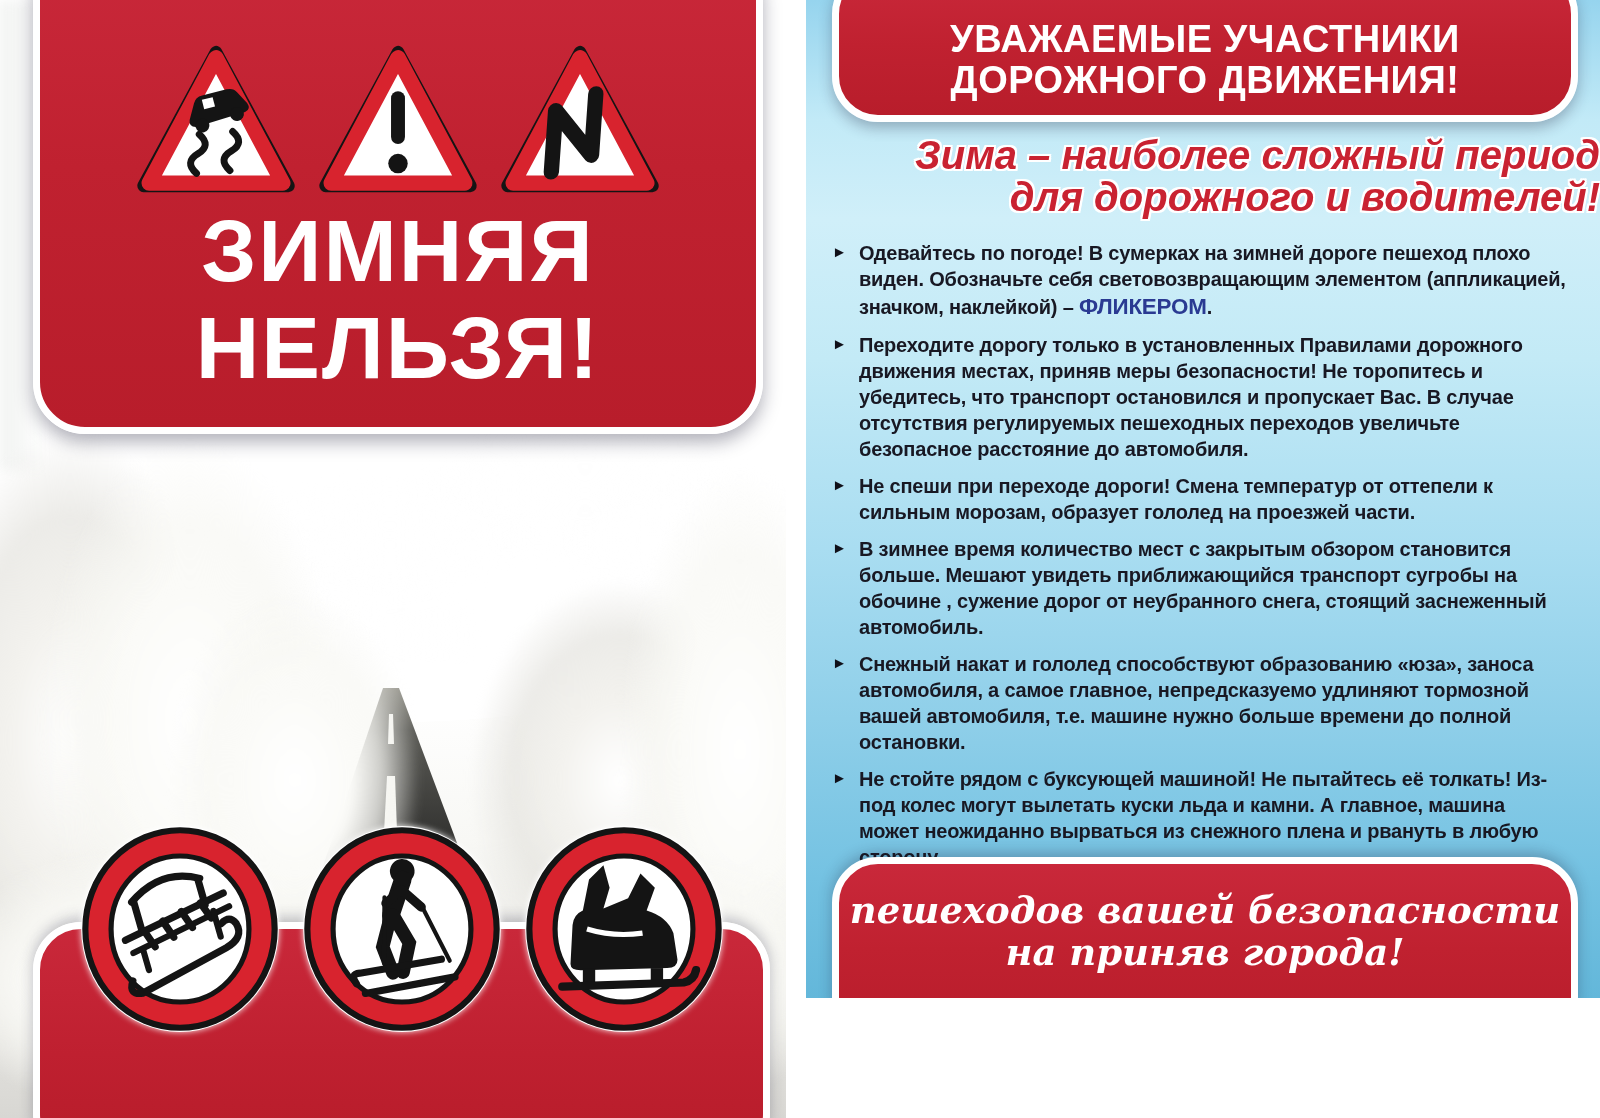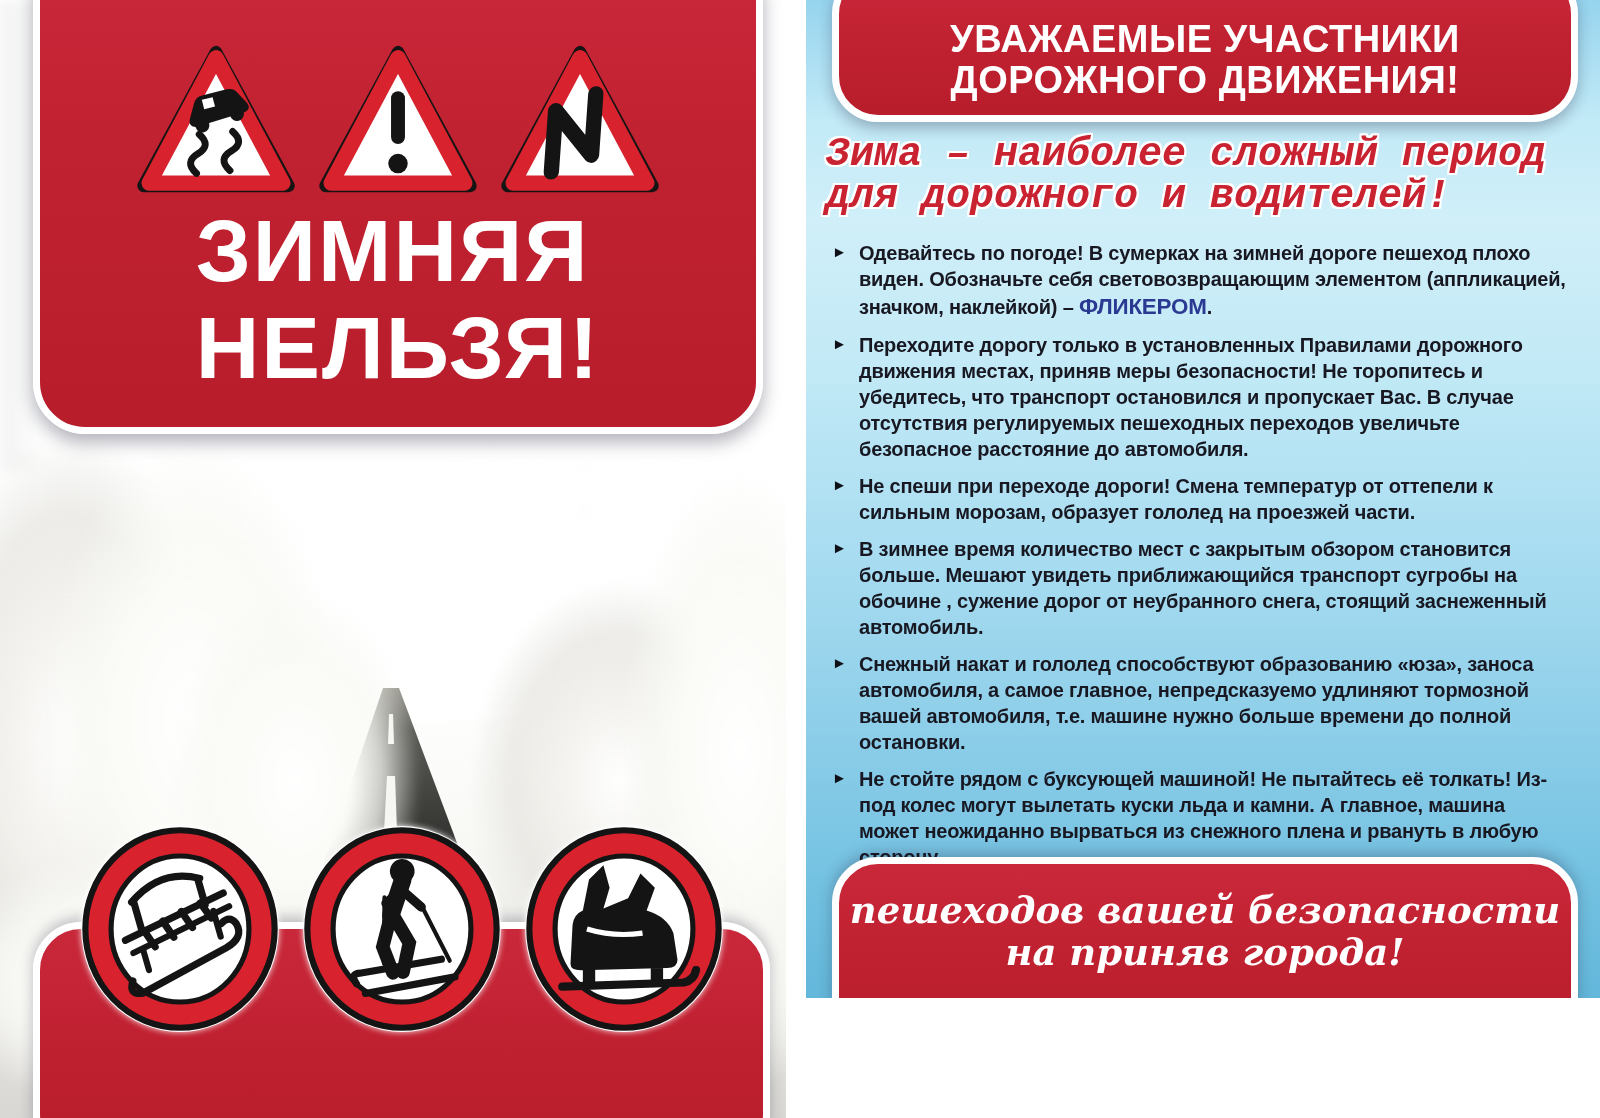--- a/index.html
+++ b/index.html
@@ -28,21 +28,21 @@
   
   .lh-box {
     position:absolute; left:33px; top:-54px; width:730px; height:488px;
     border:7px solid #ffffff; border-radius:52px;
     background:linear-gradient(180deg,#c9283a 0%,#c02130 45%,#b81d2b 100%);
     box-shadow:0 8px 18px rgba(30,30,55,.35);
     display:flex; flex-direction:column; align-items:center;
   }
   .signs-row { display:flex; gap:14px; margin-top:88px; }
   .lh-title { color:#ffffff; font-weight:bold; font-size:88px; line-height:1.1;
-    letter-spacing:2px; text-align:left; margin-top:6px; }
+    letter-spacing:2px; text-align:center; margin-top:6px; }
 
   
   .lf-box {
     position:absolute; left:33px; bottom:-44px; width:737px; height:240px;
     border:7px solid #ffffff; border-radius:48px;
     background:linear-gradient(180deg,#c9283a 0%,#bf2030 55%,#b71c2a 100%);
     box-shadow:0 -4px 14px rgba(30,30,55,.28);
   }
   .badges-row { position:absolute; left:33px; top:822px; width:737px;
     display:flex; justify-content:center; gap:16px; }
@@ -57,22 +57,22 @@
     position:absolute; left:26px; top:-32px; width:746px; height:154px;
     border:7px solid #ffffff; border-radius:46px;
     background:linear-gradient(180deg,#c9283a 0%,#c02130 50%,#b81d2b 100%);
     box-shadow:0 6px 14px rgba(30,30,55,.3);
     display:flex; flex-direction:column; align-items:center; justify-content:flex-end;
     padding-bottom:14px;
   }
   .rh-line { color:#ffffff; font-weight:bold; font-size:38px; line-height:1.08; letter-spacing:.5px; }
 
   .subtitle {
-    position:absolute; top:134px; left:0; right:0; text-align:left;
-    font-family:Liberation Mono, monospace; font-style:italic; font-weight:bold;
+    position:absolute; top:134px; left:0; right:0; text-align:right;
+    font-family:Liberation Sans, sans-serif; font-style:italic; font-weight:bold;
     font-size:40px; line-height:1.05; color:#c92231;
     text-shadow:-2px 0 #fff,2px 0 #fff,0 -2px #fff,0 2px #fff,-2px -2px #fff,2px 2px #fff,2px -2px #fff,-2px 2px #fff;
     padding-left:20px;
   }
 
   .bullets { position:absolute; top:240px; left:26px; width:734px; list-style:none; }
   .bullets li { position:relative; padding-left:27px; margin-bottom:11px;
     font-weight:bold; font-size:20px; line-height:1.3; color:#181823; letter-spacing:-.2px; }
   .bullets .arrow { position:absolute; left:0; top:2px; font-size:15px; color:#0f0f18; }
   .em-red  { color:#a93128; font-size:1.12em; }

